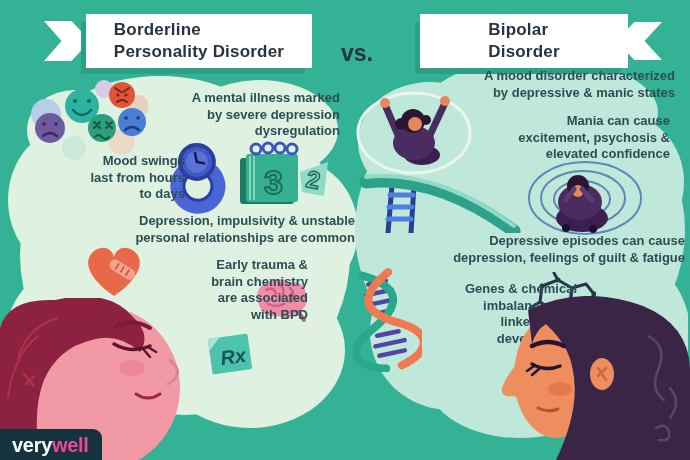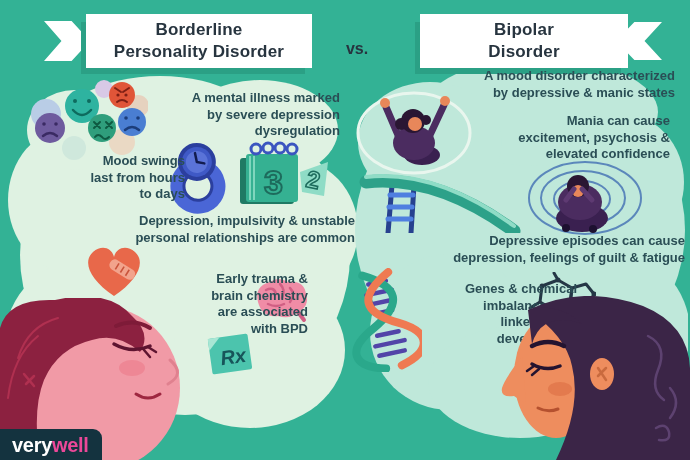--- a/index.html
+++ b/index.html
@@ -8,26 +8,26 @@
     background:#33b295;
     font-family:"Liberation Sans",sans-serif;
   }
   .stage svg{position:absolute;display:block;}
   
   .ribbon-box{
     position:absolute;background:#ffffff;display:flex;align-items:center;justify-content:center;
     box-shadow:-6px 7px 0 -1px #2ba085;
   }
   .ribbon-title{
-    white-space:pre-line;text-align:center;color:#27343f;
+    white-space:pre-line;text-align:left;color:#27343f;
     font-size:17px;font-weight:bold;line-height:1.32;letter-spacing:.2px;
   }
   .vs{
     position:absolute;left:318px;top:40px;width:78px;text-align:center;
-    color:#27343f;font-size:16px;font-weight:bold;
+    color:#27343f;font-size:23px;font-weight:bold;
   }
   .tail{position:absolute;background:#ffffff;}
   .tail-left{left:44px;top:21px;width:46px;height:40px;
     clip-path:polygon(0 0,60% 0,100% 50%,60% 100%,0 100%,38% 50%);}
   .tail-right{left:616px;top:22px;width:46px;height:38px;
     clip-path:polygon(40% 0,100% 0,62% 50%,100% 100%,40% 100%,0 50%);}
   
   .fact{
     position:absolute;white-space:pre-line;text-align:right;
     color:#2a4e55;font-size:13px;font-weight:bold;line-height:1.28;
@@ -209,21 +209,21 @@
   </svg>
 
   <div class="fact" style="left:145px;top:90px;width:195px;">A mental illness marked
 by severe depression
 dysregulation</div>
   <div class="fact" style="left:45px;top:153px;width:140px;">Mood swings
 last from hours
 to days</div>
   <div class="fact" style="left:55px;top:213px;width:300px;">Depression, impulsivity &amp; unstable
 personal relationships are common</div>
-  <div class="fact" style="left:148px;top:271px;width:160px;">Early trauma &amp;
+  <div class="fact" style="left:148px;top:257px;width:160px;">Early trauma &amp;
 brain chemistry
 are associated
 with BPD</div>
 
   <div class="fact" style="left:430px;top:68px;width:245px;">A mood disorder characterized
 by depressive &amp; manic states</div>
   <div class="fact" style="left:460px;top:113px;width:210px;">Mania can cause
 excitement, psychosis &amp;
 elevated confidence</div>
   <div class="fact" style="left:385px;top:233px;width:300px;">Depressive episodes can cause

